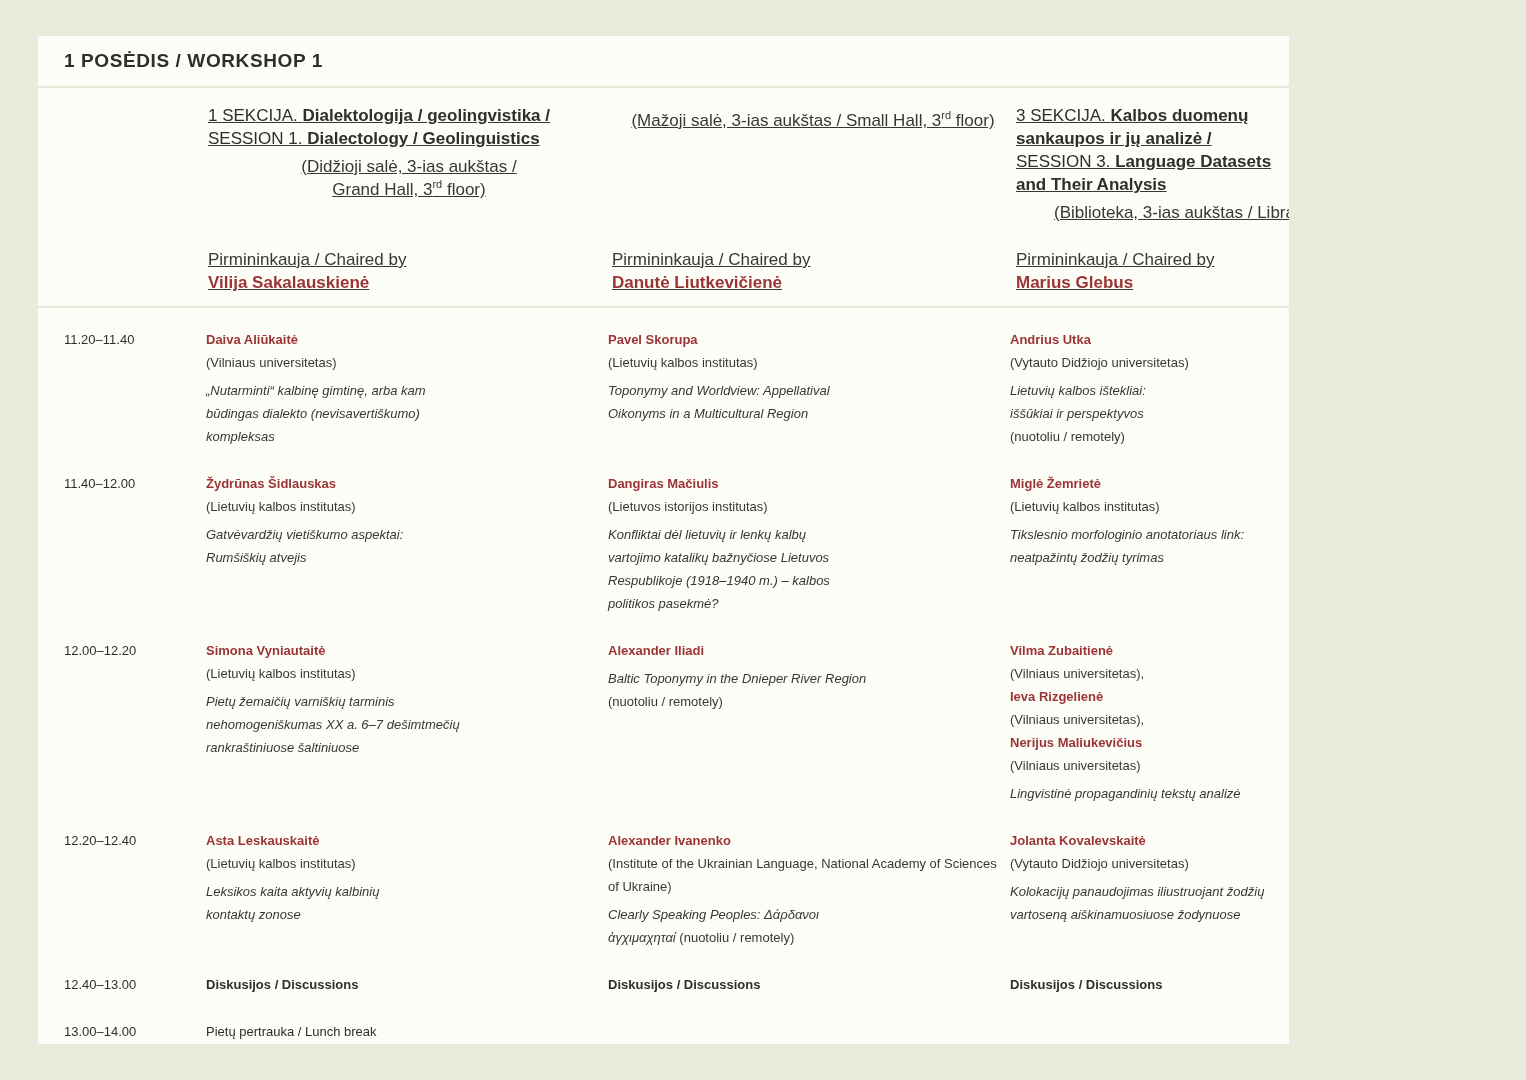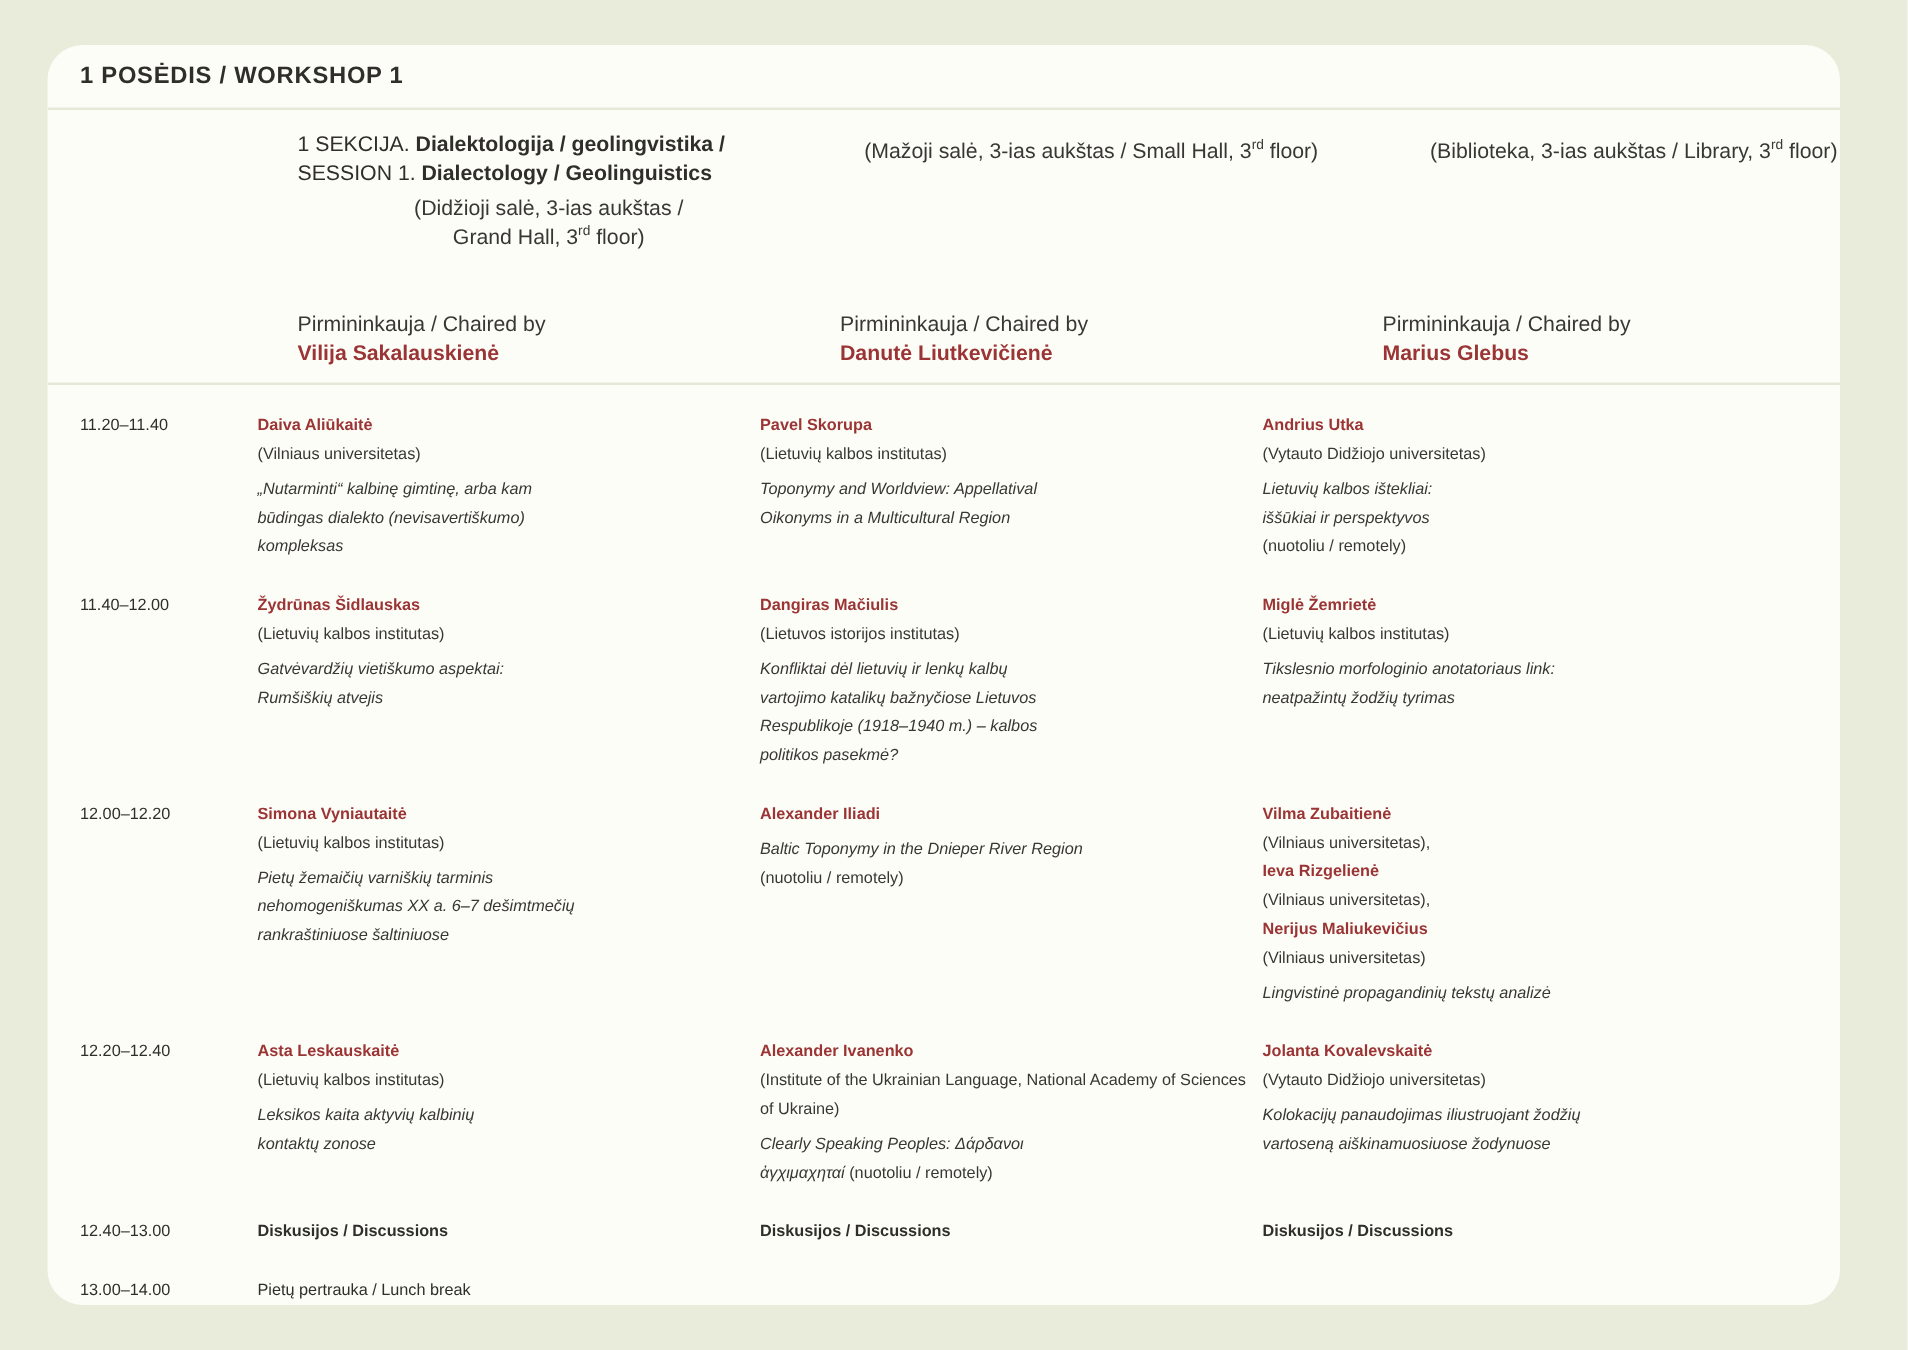--- a/index.html
+++ b/index.html
@@ -14,38 +14,38 @@
   html,body{margin:0;padding:0;}
   body{
     width:1526px;height:1080px;
     background:var(--page-bg);
     font-family:"Liberation Sans","DejaVu Sans",sans-serif;
     color:var(--text);
     position:relative;
   }
   .card{
     position:absolute;left:38px;top:36px;
-    width:1434px;height:1008px;
+    width:1251px;height:1008px;
     background:var(--card-bg);
     overflow:hidden;
-    border-radius:28px;
   }
   .header-band{
     height:52px;
     display:flex;align-items:center;
     padding-left:26px;
     border-bottom:2px solid var(--divider);
     font-size:19px;font-weight:700;letter-spacing:0.6px;
     color:var(--dark);
   }
   .body-pad{padding-left:26px;padding-right:28px;}
   .grid-row{
     display:grid;
     grid-template-columns:142px 402px 402px 402px;
-    column-gap:32px;
+    column-gap:2px;
+    text-decoration:underline;
   }
   .sessions{padding-top:16px;padding-bottom:12px;}
   .session-cell{
     display:flex;flex-direction:column;
     min-height:190px;
     font-size:17px;line-height:23px;
   }
   .session-title{color:var(--dark);}
   .session-location{margin-top:5px;text-align:center;}
   .chair-block{margin-top:auto;padding-top:18px;}
@@ -85,20 +85,21 @@
           </div>
         </div>
         <div class="session-cell">
           <div class="session-location"><span>(Mažoji salė, 3-ias aukštas / Small Hall, 3</span><sup>rd</sup><span> floor)</span></div>
           <div class="chair-block">
             <div class="chair-label">Pirmininkauja / Chaired by</div>
             <div class="chair-name">Danutė Liutkevičienė</div>
           </div>
         </div>
         <div class="session-cell">
+          <div class="session-title"><span>3 SEKCIJA. </span><span class="b">Kalbos duomenų</span><br><span class="b">sankaupos ir jų analizė /</span><br><span>SESSION 3. </span><span class="b">Language Datasets</span><br><span class="b">and Their Analysis</span></div>
           <div class="session-location"><span>(Biblioteka, 3-ias aukštas / Library, 3</span><sup>rd</sup><span> floor)</span></div>
           <div class="chair-block">
             <div class="chair-label">Pirmininkauja / Chaired by</div>
             <div class="chair-name">Marius Glebus</div>
           </div>
         </div>
       </div>
   </div>
   <div class="divider"></div>
   <div class="body-pad">

